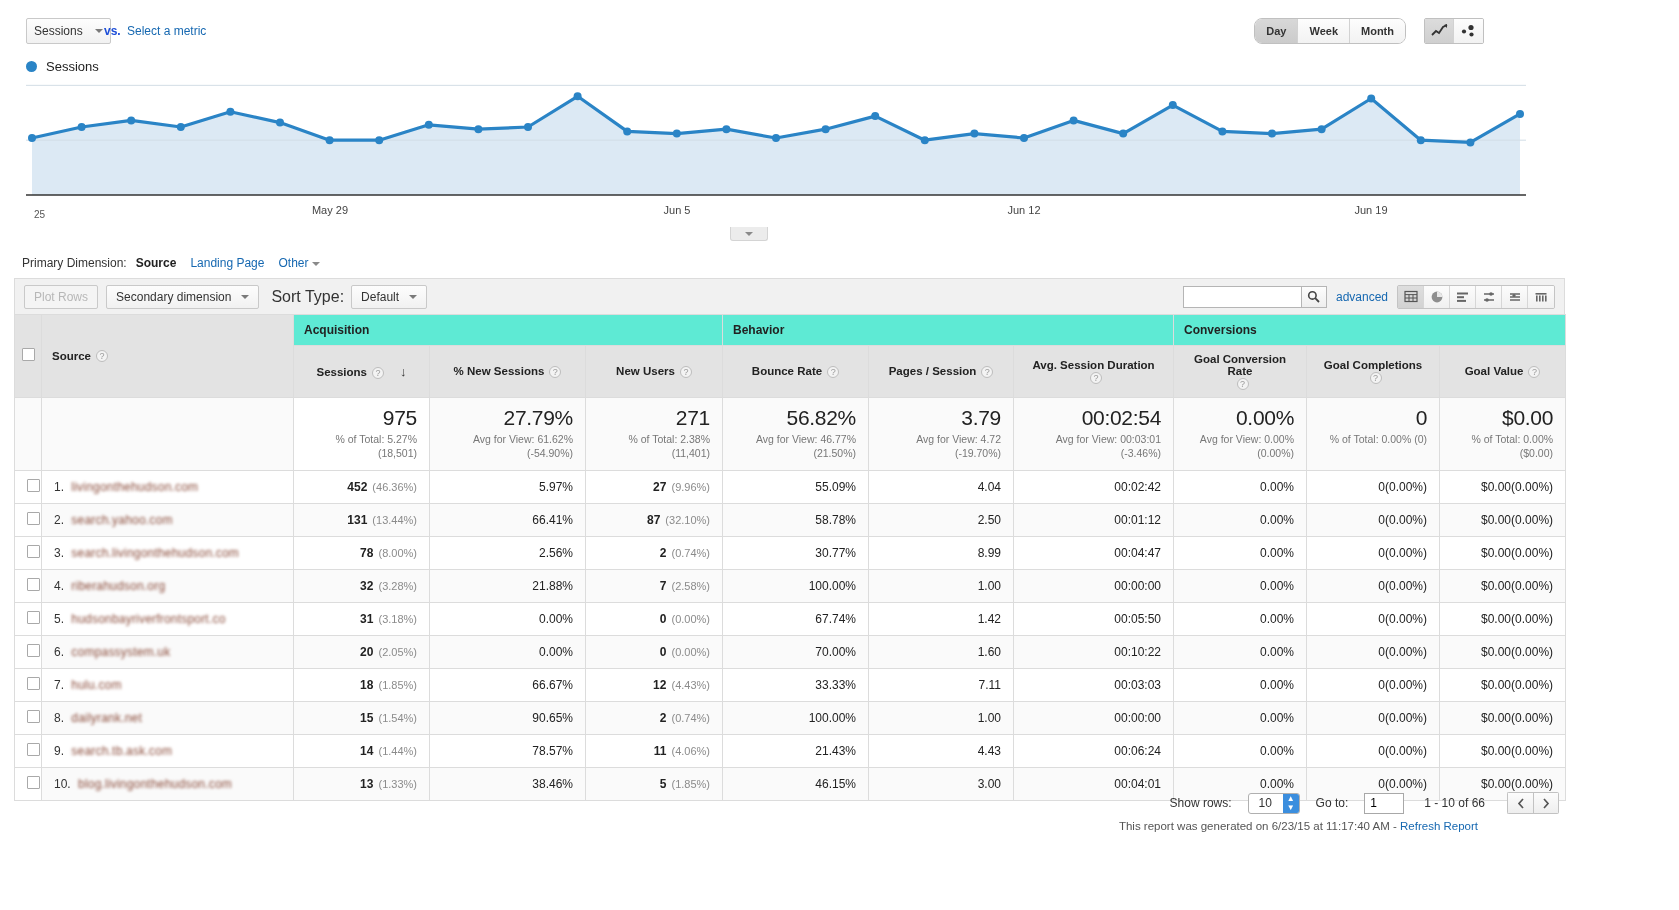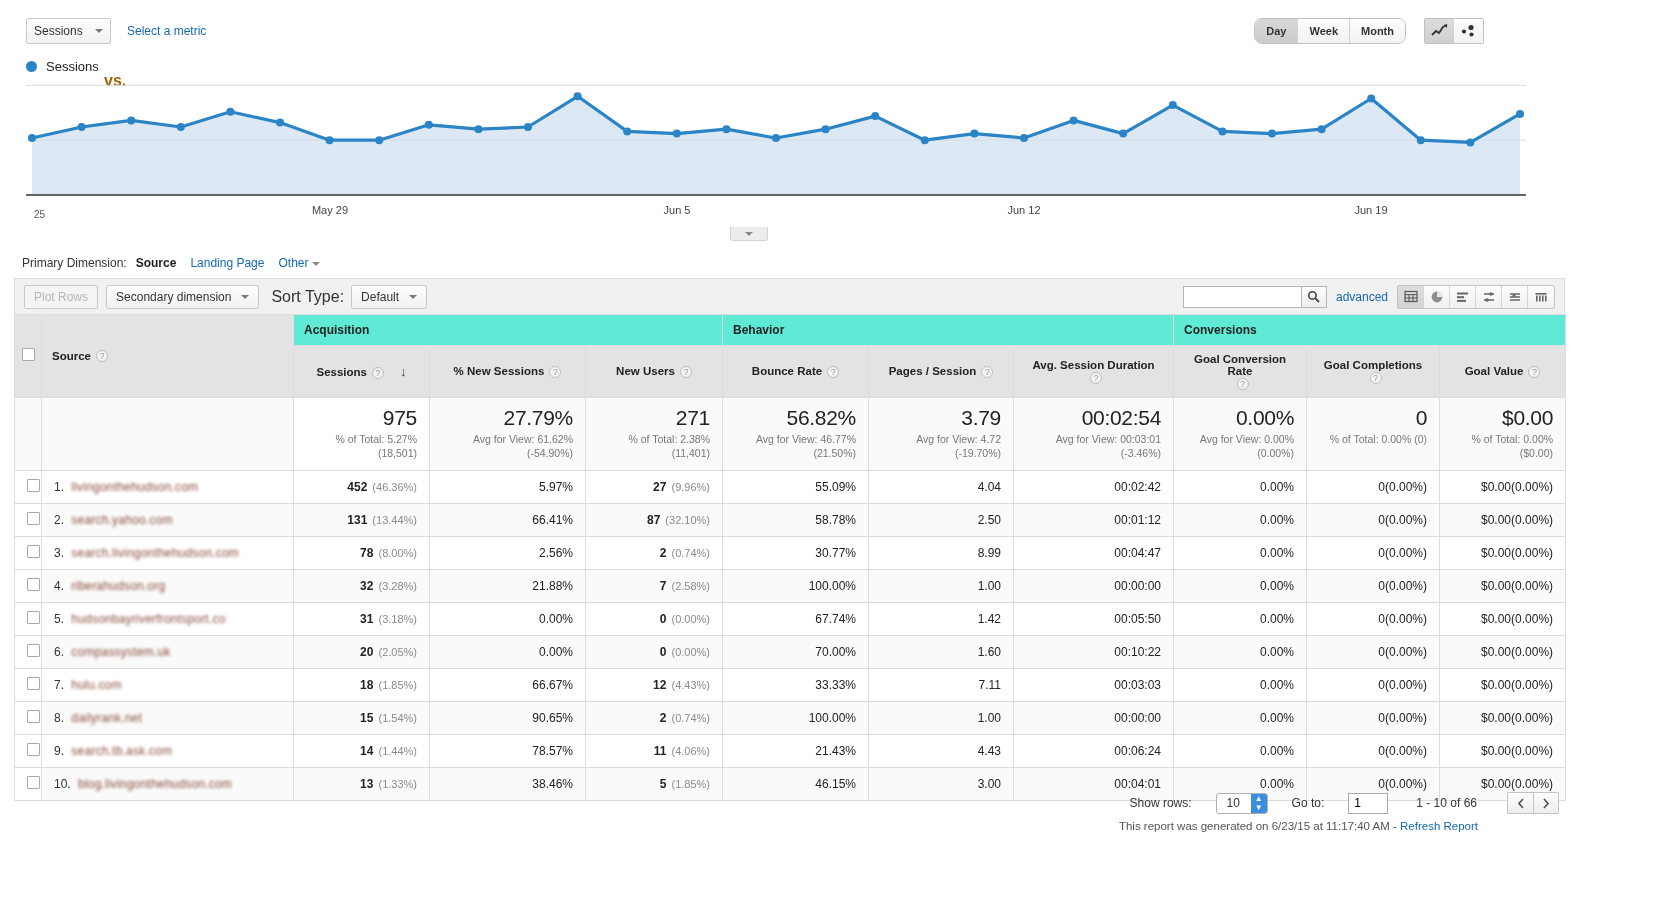--- a/index.html
+++ b/index.html
@@ -27,21 +27,21 @@
     display: flex; align-items: center; padding: 0 7px;
     font-size: 12px; color: #333; cursor: pointer;
   }
   .metric-select .caret {
     margin-left: 12px; width: 0; height: 0;
     border-left: 4px solid transparent; border-right: 4px solid transparent;
     border-top: 4px solid #7a7a7a;
   }
   .vs-label {
     position: absolute; left: 104px; top: 24px;
-    font-size: 16px; font-weight: bold; color: #a16207; margin-top: 48px;
+    font-size: 12px; font-weight: bold; color: #1d4ed8;
   }
   .select-metric-link {
     position: absolute; left: 127px; top: 24px;
     font-size: 12px; color: #1668b1; cursor: pointer;
   }
   .legend {
     position: absolute; left: 26px; top: 59px;
     display: flex; align-items: center; gap: 9px;
   }
   .legend-dot {
@@ -200,21 +200,21 @@
   .srcname {
     color: #8a4b3a; filter: blur(1.6px); display: inline-block;
     letter-spacing: 0.2px;
   }
   .src-cell { white-space: nowrap; overflow: hidden; }
 
   
   .tfooter {
     position: absolute; left: 14px; top: 782px; width: 1551px; height: 42px;
     display: flex; align-items: center; justify-content: flex-end;
-    gap: 24px; font-size: 12px; color: #333; padding-right: 6px;
+    gap: 16px; font-size: 12px; color: #333; padding-right: 6px;
   }
   .showrows-select {
     width: 52px; height: 21px; border: 1px solid #b0b0b0; border-radius: 3px;
     background: #fff; display: flex; align-items: center; justify-content: space-between;
     padding-left: 10px; cursor: pointer; font-size: 12px;
   }
   .sr-stepper {
     width: 16px; height: 19px; background: #3b8ede; border-radius: 0 2px 2px 0;
     color: #fff; font-size: 8px; line-height: 9px; text-align: center;
     display: flex; flex-direction: column; justify-content: center;

